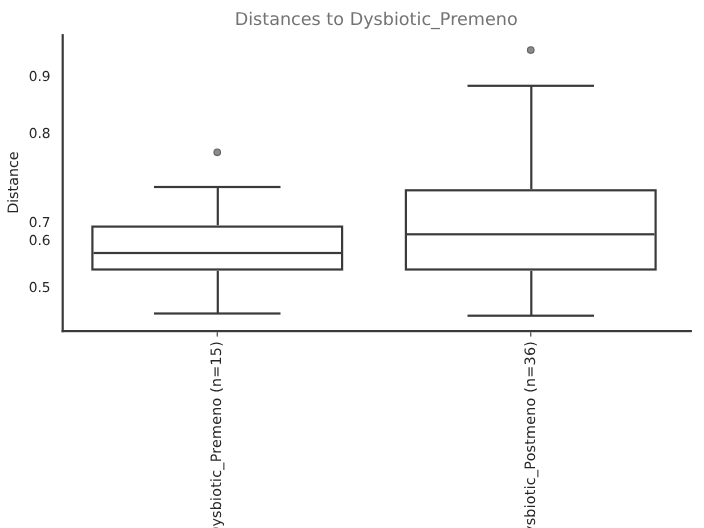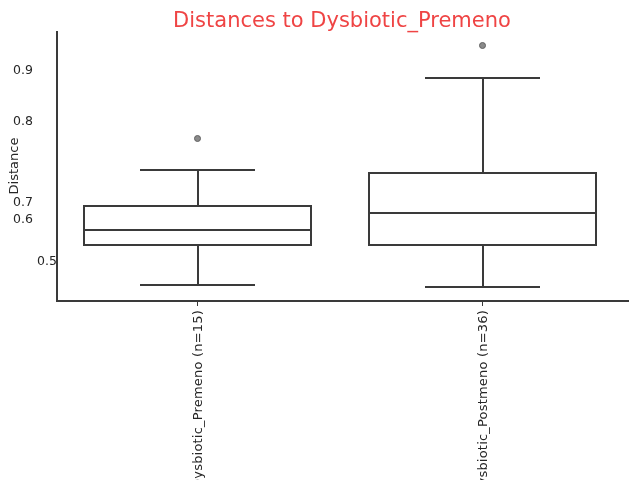--- a/index.html
+++ b/index.html
@@ -11,37 +11,37 @@
   }
   #figure {
     position: relative;
     width: 640px; height: 480px;
     background: #ffffff;
   }
   .abs { position: absolute; }
   #chart-title {
     top: 8px; left: 56px; width: 572px;
     text-align: center;
-    font-size: 21px;
-    color: #ef4444;
+    font-size: 16px;
+    color: #737373;
     white-space: nowrap;
   }
   #y-axis-label {
     top: 166px; left: 13px;
     transform: translate(-50%, -50%) rotate(-90deg);
     font-size: 13px;
     color: #262626;
     white-space: nowrap;
   }
   .spine { background: #3a3a3a; }
   #left-spine  { left: 56px; top: 31px; width: 1.5px; height: 270.5px; }
   #bottom-spine{ left: 56px; top: 300px; width: 572.5px; height: 1.5px; }
   .y-tick-label {
     left: 0; width: 46px;
-    text-align: center;
+    text-align: right;
     font-size: 12.5px; line-height: 14px;
     color: #262626;
   }
   .x-tick { width: 1.5px; height: 4px; background: #3a3a3a; }
   .x-tick-label {
     writing-mode: vertical-rl;
     transform: rotate(180deg);
     font-size: 13px;
     letter-spacing: 0.2px;
     color: #262626;
@@ -63,21 +63,21 @@
 </style>
 </head>
 <body>
 
 <div id="figure">
   <div id="chart-title" class="abs">Distances to Dysbiotic_Premeno</div>
   <div id="y-axis-label" class="abs">Distance</div>
   <div id="left-spine" class="abs spine"></div>
   <div id="bottom-spine" class="abs spine"></div>
   <div id="plot-area" class="abs"></div>
-<div class="abs y-tick-label" style="top: 254px; padding-left: 24px;">0.5</div>
+<div class="abs y-tick-label" style="top: 254px;">0.5</div>
     <div class="abs y-tick-label" style="top: 212px;">0.6</div>
     <div class="abs y-tick-label" style="top: 158.5px; margin-top: 36px;">0.7</div>
     <div class="abs y-tick-label" style="top: 114px;">0.8</div>
     <div class="abs y-tick-label" style="top: 63px;">0.9</div>
     <div class="abs box-line" style="left: 196.5px; top: 170.275px; width: 2px; height: 34.8575px;"></div>
     <div class="abs box-line" style="left: 140px; top: 169.275px; width: 115px; height: 2px;"></div>
     <div class="abs box-line" style="left: 196.5px; top: 245.72px; width: 2px; height: 39.155px;"></div>
     <div class="abs box-line" style="left: 140px; top: 283.875px; width: 115px; height: 2px;"></div>
     <div class="abs box-rect" style="left: 83px; top: 205.132px; width: 229px; height: 40.5875px;"></div>
     <div class="abs box-line" style="left: 85px; top: 228.963px; width: 225px; height: 2px;"></div>

